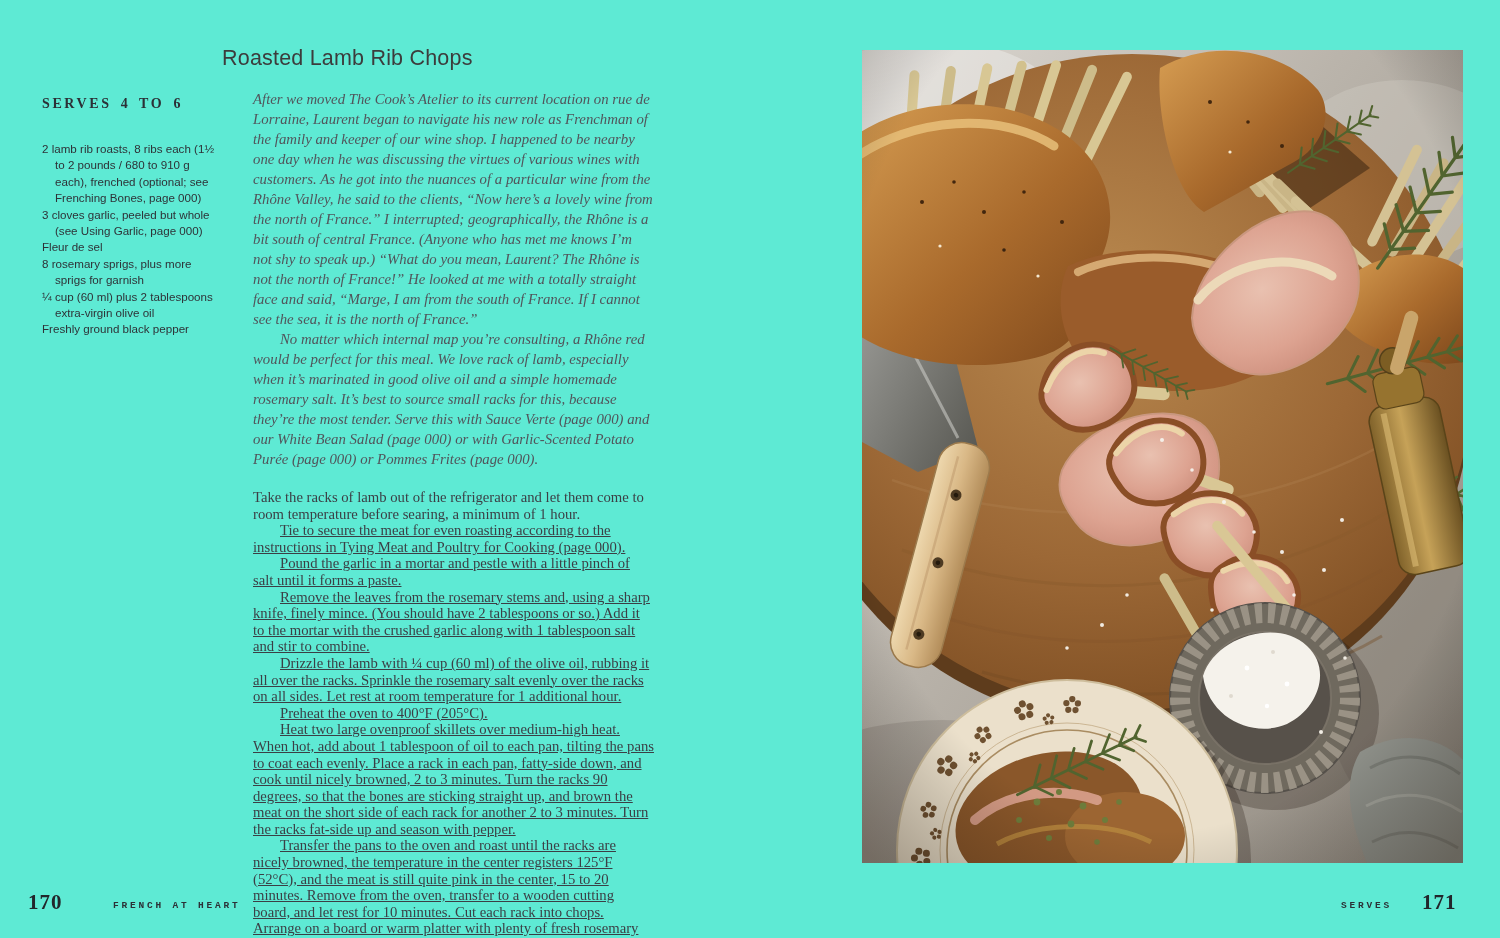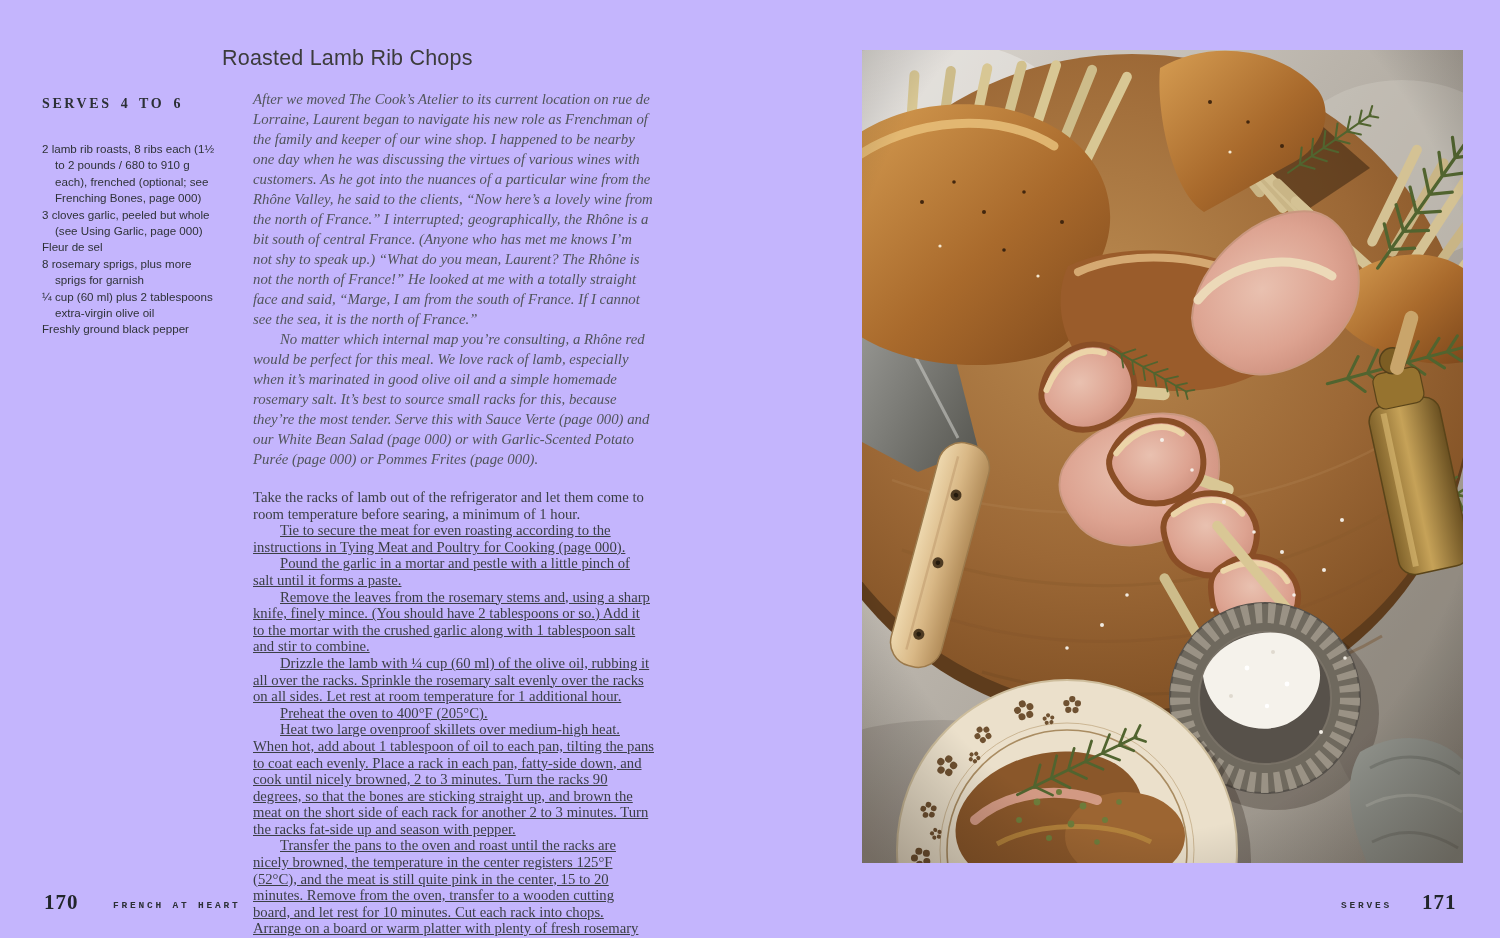--- a/index.html
+++ b/index.html
@@ -1,16 +1,16 @@
 <!DOCTYPE html>
 <html><head>
 <meta charset="utf-8">
 <style>
   html,body{margin:0;padding:0;background:#ffffff;}
-  .spread{position:relative;width:1500px;height:938px;background:#c4b5fd;overflow:hidden;
+  .spread{position:relative;width:1500px;height:938px;background:#5eead4;overflow:hidden;
           font-family:"Liberation Serif",serif;}
   
   .title{position:absolute;left:222px;top:46px;margin:0;
          font-family:"Liberation Sans",sans-serif;font-weight:400;
          font-size:21.5px;color:#3c3c3c;letter-spacing:.2px;}
   .sidebar{position:absolute;left:42px;top:96px;width:180px;}
   .serves{margin:0;font-family:"Liberation Serif",serif;font-weight:700;
           font-size:14px;letter-spacing:2.6px;word-spacing:3px;color:#2c3036;}
   .ingredients{list-style:none;margin:29px 0 0;padding:0;
                font-family:"Liberation Sans",sans-serif;
@@ -18,21 +18,21 @@
   .ingredients li{padding-left:13px;text-indent:-13px;}
   .bodycol{position:absolute;left:253px;top:89px;width:401px;}
   .intro p{margin:0;font-style:italic;font-size:14.8px;line-height:20px;color:#51555b;}
   .intro p + p{text-indent:27px;}
   .method{margin-top:20px;}
   .method p{margin:0;font-size:14.7px;line-height:16.6px;color:#3b3f45;}
   .method p + p{text-indent:27px;text-decoration:underline;}
   
   .pagenum{position:absolute;font-family:"Liberation Serif",serif;font-weight:700;
            font-size:21px;letter-spacing:1px;color:#22262b;}
-  .pn-left{left:44px;top:890px;}
+  .pn-left{left:28px;top:890px;}
   .pn-right{left:1422px;top:890px;}
   .runhead{position:absolute;font-family:Liberation Mono, monospace;font-weight:700;
            font-size:9.5px;letter-spacing:2.8px;color:#2c3036;}
   .rh-left{left:113px;top:900px;}
   .rh-right{left:1341px;top:900px;}
   
   .photo{position:absolute;left:862px;top:50px;width:601px;height:813px;margin:0;
          overflow:hidden;}
   .photo svg{display:block;}
 </style>

